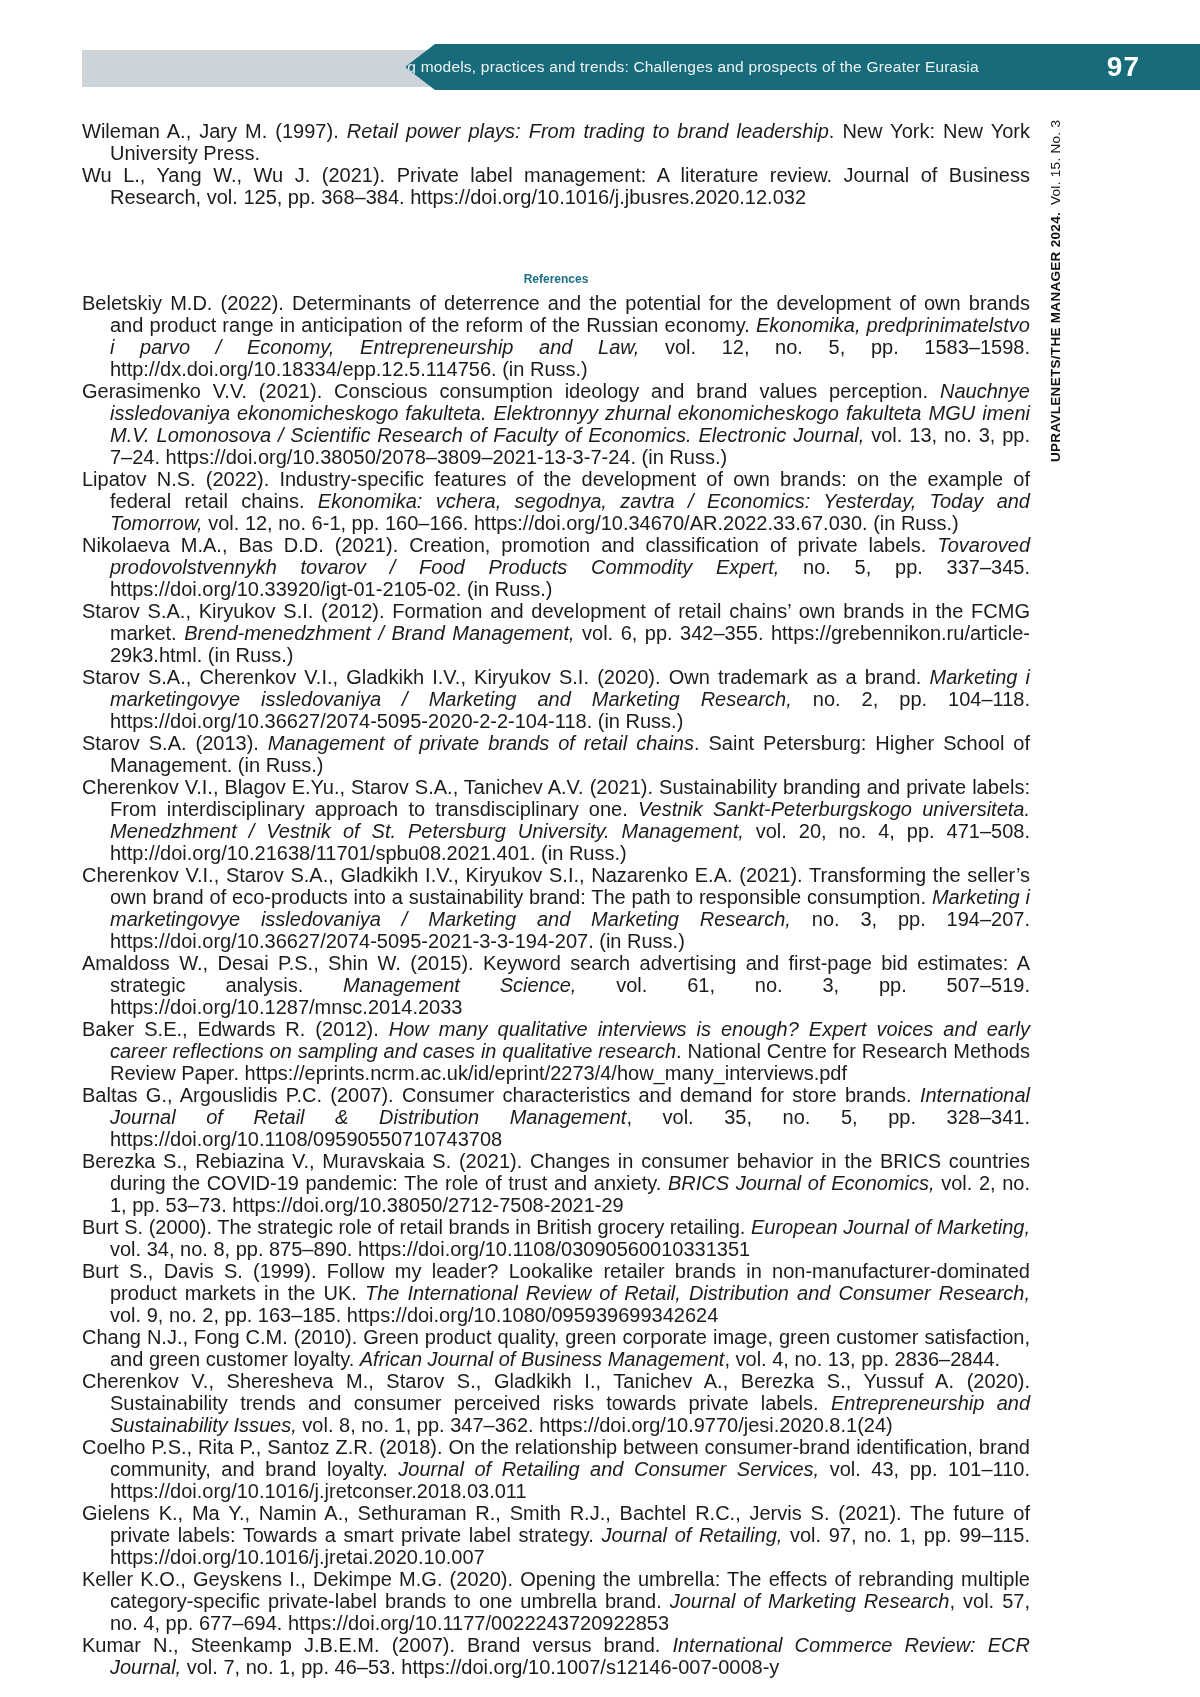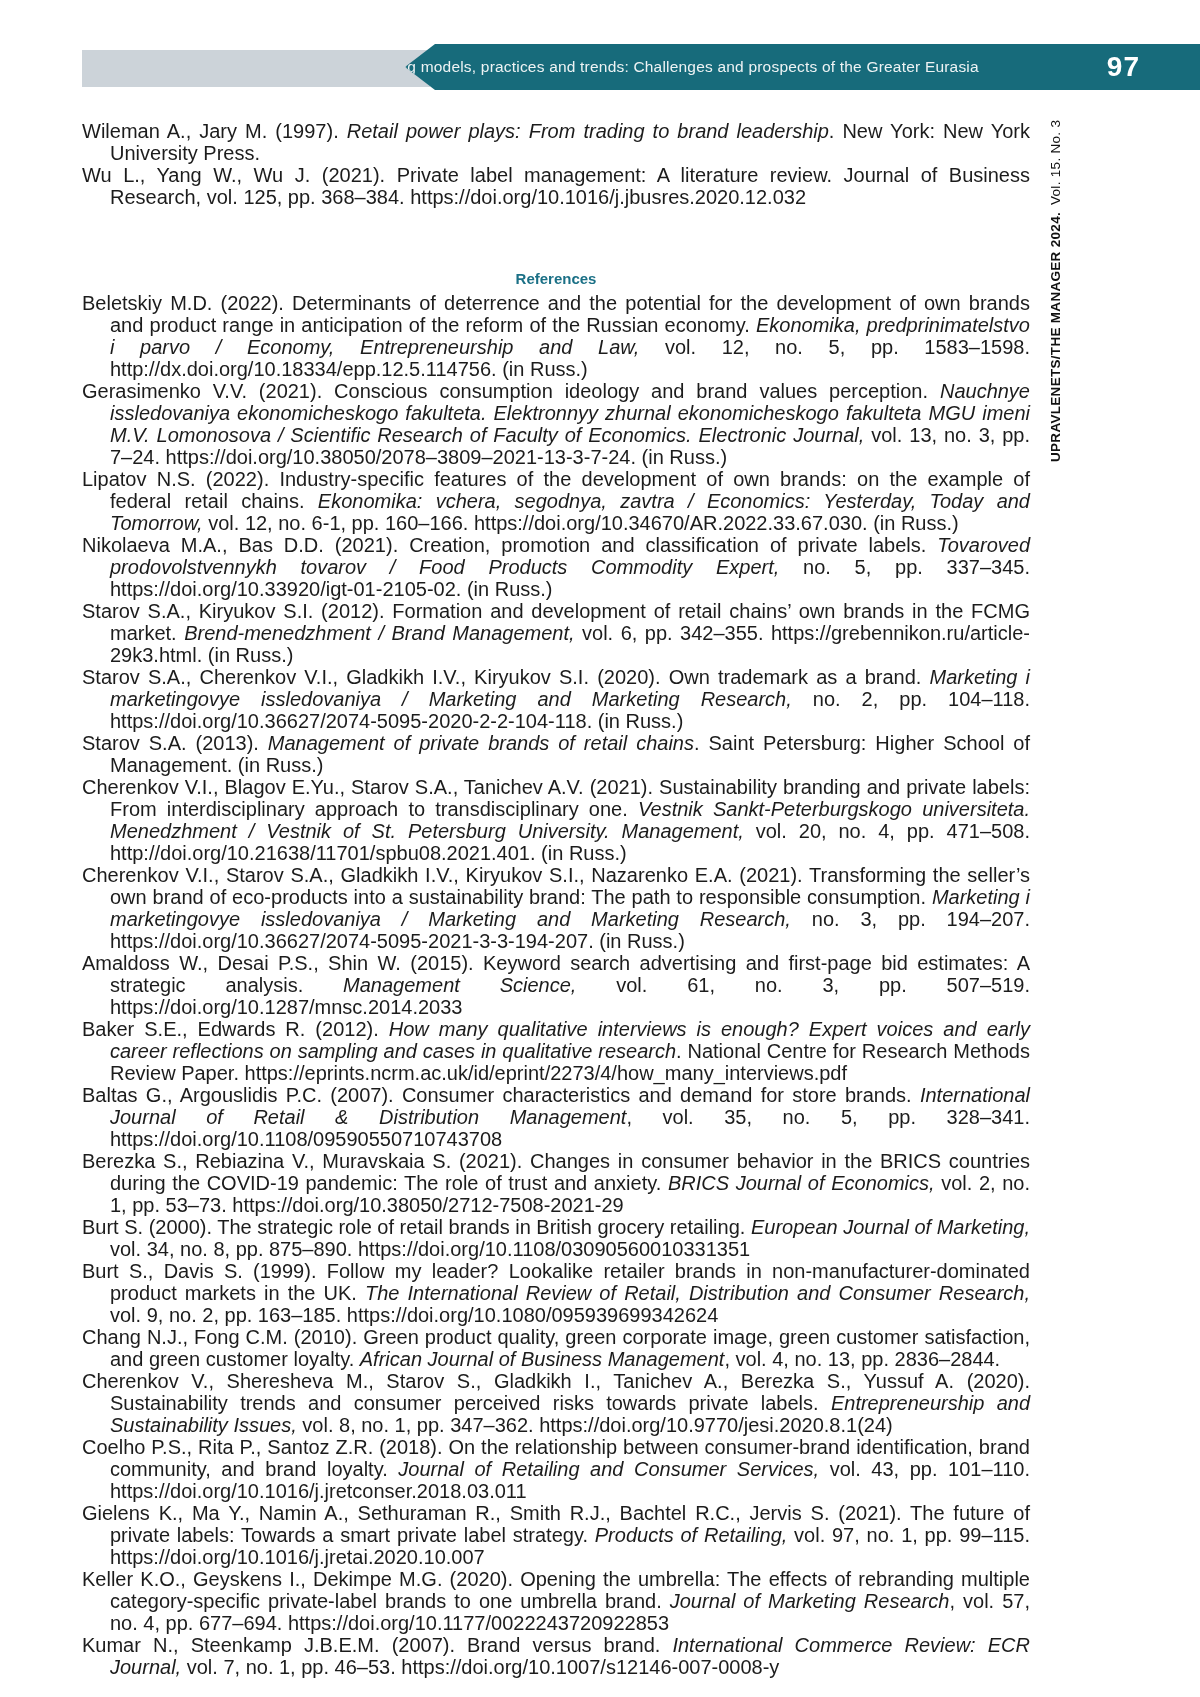--- a/index.html
+++ b/index.html
@@ -52,21 +52,21 @@
   .ref {
     margin: 0;
     font-size: 20px; line-height: 22px;
     text-align: justify;
     padding-left: 28px; text-indent: -28px;
   }
   .ref em { font-style: italic; }
   .ref-heading {
     margin: 60px 0 2px 0;
     text-align: center;
-    font-size: 15px; font-weight: bold;
+    font-size: 12px; font-weight: bold;
     color: #1b7086;
     line-height: 22px;
   }
 </style>
 </head>
 <body style="color: rgb(28, 28, 28);">
 
 <div class="page">
 
   <header>
@@ -99,19 +99,19 @@
         <p class="ref"><span>Cherenkov V.I., Starov S.A., Gladkikh I.V., Kiryukov S.I., Nazarenko E.A. (2021). Transforming the seller’s own brand of eco-products into a sustainability brand: The path to responsible consumption. </span><em>Marketing i marketingovye issledovaniya / Marketing and Marketing Research,</em><span> no. 3, pp. 194–207. https://doi.org/10.36627/2074-5095-2021-3-3-194-207. (in Russ.)</span></p>
         <p class="ref"><span>Amaldoss W., Desai P.S., Shin W. (2015). Keyword search advertising and first-page bid estimates: A strategic analysis. </span><em>Management Science,</em><span> vol. 61, no. 3, pp. 507–519. https://doi.org/10.1287/mnsc.2014.2033</span></p>
         <p class="ref"><span>Baker S.E., Edwards R. (2012). </span><em>How many qualitative interviews is enough? Expert voices and early career reflections on sampling and cases in qualitative research</em><span>. National Centre for Research Methods Review Paper. https://eprints.ncrm.ac.uk/id/eprint/2273/4/how_many_interviews.pdf</span></p>
         <p class="ref"><span>Baltas G., Argouslidis P.C. (2007). Consumer characteristics and demand for store brands. </span><em>International Journal of Retail &amp; Distribution Management</em><span>, vol. 35, no. 5, pp. 328–341. https://doi.org/10.1108/09590550710743708</span></p>
         <p class="ref"><span>Berezka S., Rebiazina V., Muravskaia S. (2021). Changes in consumer behavior in the BRICS countries during the COVID-19 pandemic: The role of trust and anxiety. </span><em>BRICS Journal of Economics,</em><span> vol. 2, no. 1, pp. 53–73. https://doi.org/10.38050/2712-7508-2021-29</span></p>
         <p class="ref"><span>Burt S. (2000). The strategic role of retail brands in British grocery retailing. </span><em>European Journal of Marketing,</em><span> vol. 34, no. 8, pp. 875–890. https://doi.org/10.1108/03090560010331351</span></p>
         <p class="ref"><span>Burt S., Davis S. (1999). Follow my leader? Lookalike retailer brands in non-manufacturer-dominated product markets in the UK. </span><em>The International Review of Retail, Distribution and Consumer Research,</em><span> vol. 9, no. 2, pp. 163–185. https://doi.org/10.1080/095939699342624</span></p>
         <p class="ref"><span>Chang N.J., Fong C.M. (2010). Green product quality, green corporate image, green customer satisfaction, and green customer loyalty. </span><em>African Journal of Business Management</em><span>, vol. 4, no. 13, pp. 2836–2844.</span></p>
         <p class="ref"><span>Cherenkov V., Sheresheva M., Starov S., Gladkikh I., Tanichev A., Berezka S., Yussuf A. (2020). Sustainability trends and consumer perceived risks towards private labels. </span><em>Entrepreneurship and Sustainability Issues,</em><span> vol. 8, no. 1, pp. 347–362. https://doi.org/10.9770/jesi.2020.8.1(24)</span></p>
         <p class="ref"><span>Coelho P.S., Rita P., Santoz Z.R. (2018). On the relationship between consumer-brand identification, brand community, and brand loyalty. </span><em>Journal of Retailing and Consumer Services,</em><span> vol. 43, pp. 101–110. https://doi.org/10.1016/j.jretconser.2018.03.011</span></p>
-        <p class="ref"><span>Gielens K., Ma Y., Namin A., Sethuraman R., Smith R.J., Bachtel R.C., Jervis S. (2021). The future of private labels: Towards a smart private label strategy. </span><em>Products of Retailing,</em><span> vol. 97, no. 1, pp. 99–115. https://doi.org/10.1016/j.jretai.2020.10.007</span></p>
+        <p class="ref"><span>Gielens K., Ma Y., Namin A., Sethuraman R., Smith R.J., Bachtel R.C., Jervis S. (2021). The future of private labels: Towards a smart private label strategy. </span><em>Journal of Retailing,</em><span> vol. 97, no. 1, pp. 99–115. https://doi.org/10.1016/j.jretai.2020.10.007</span></p>
         <p class="ref"><span>Keller K.O., Geyskens I., Dekimpe M.G. (2020). Opening the umbrella: The effects of rebranding multiple category-specific private-label brands to one umbrella brand. </span><em>Journal of Marketing Research</em><span>, vol. 57, no. 4, pp. 677–694. https://doi.org/10.1177/0022243720922853</span></p>
         <p class="ref"><span>Kumar N., Steenkamp J.B.E.M. (2007). Brand versus brand. </span><em>International Commerce Review: ECR Journal,</em><span> vol. 7, no. 1, pp. 46–53. https://doi.org/10.1007/s12146-007-0008-y</span></p>
       </section>
   </main>
 
 </div>
 
 </body></html>

